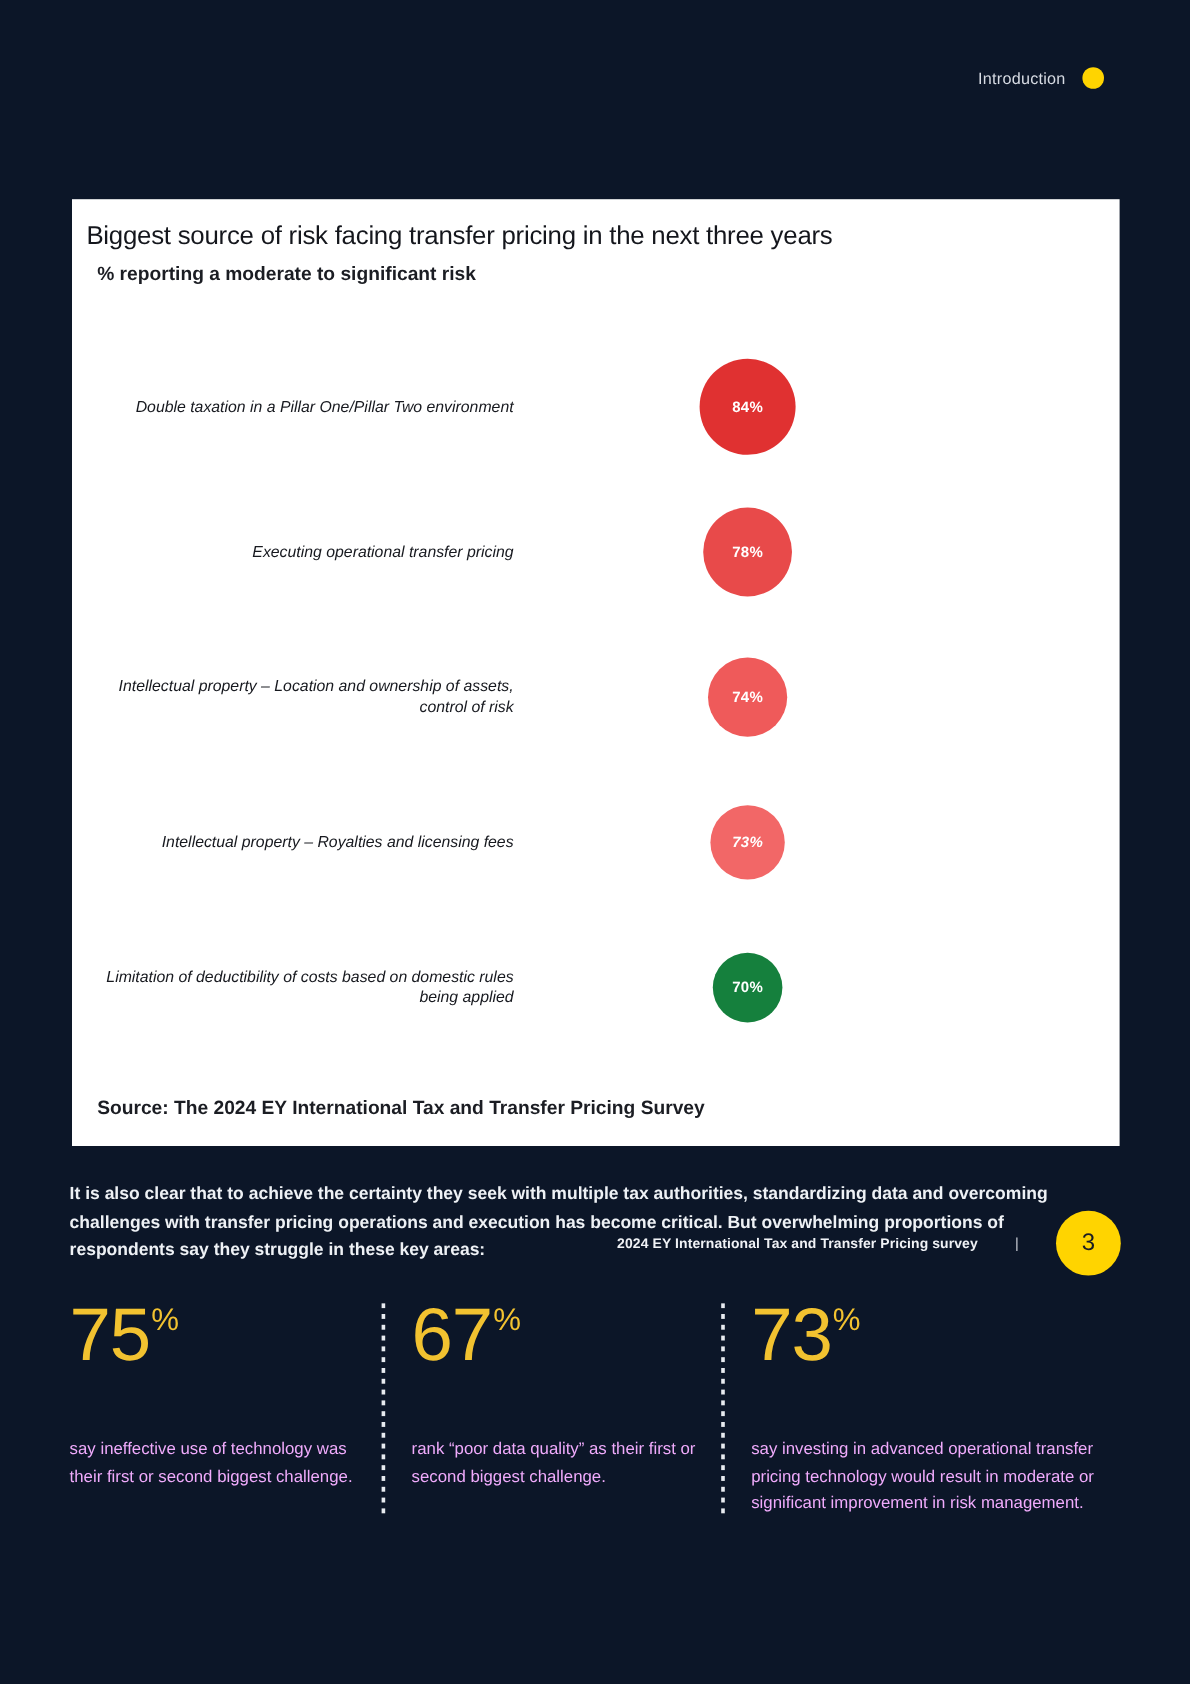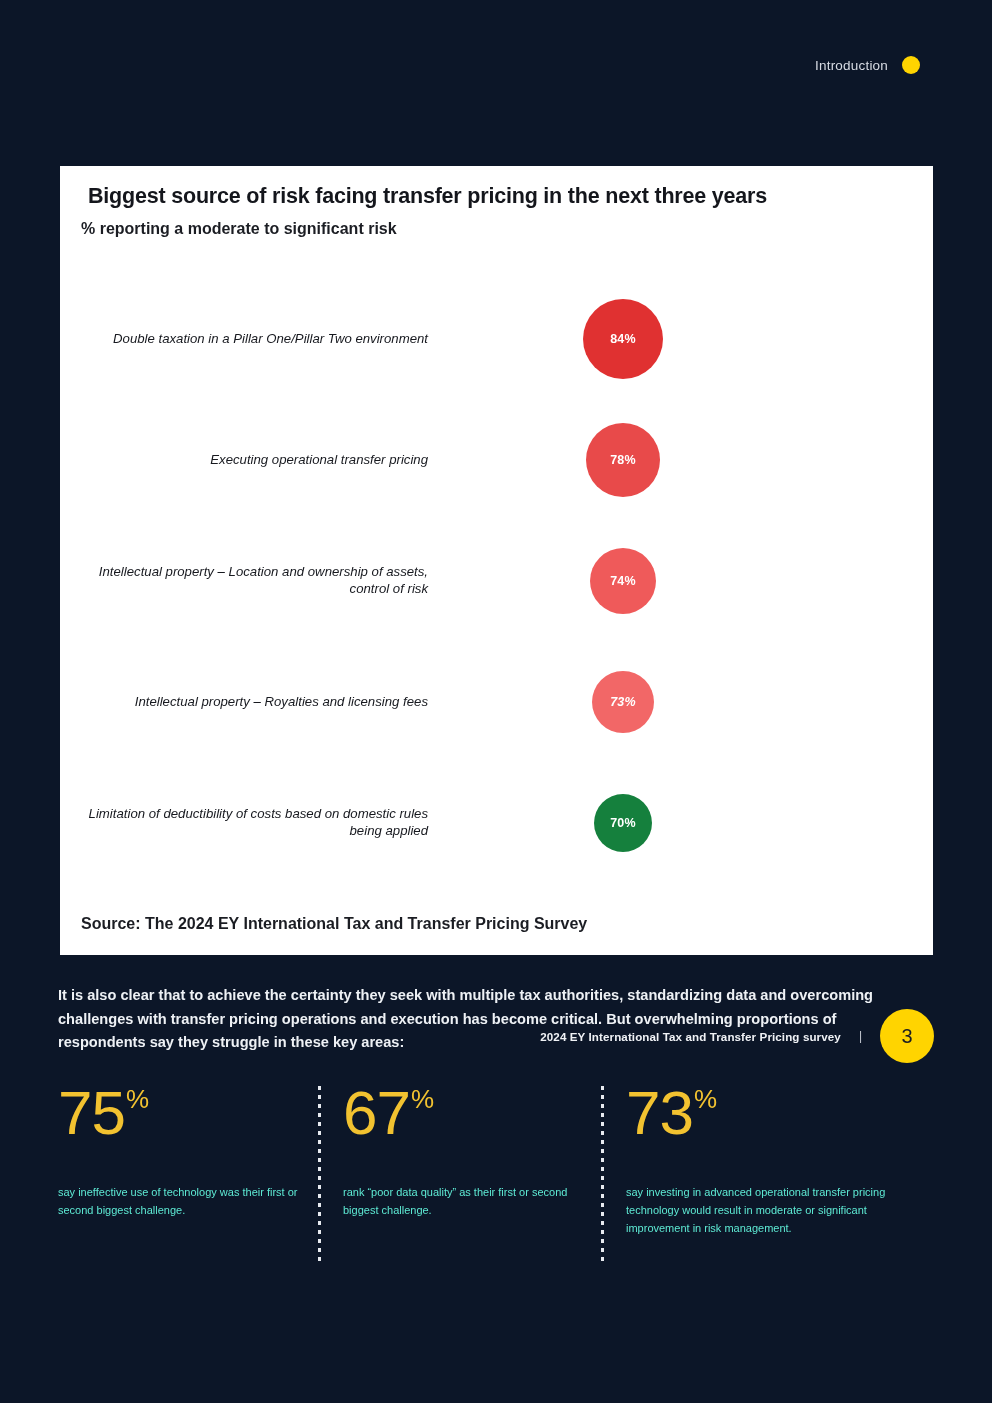--- a/index.html
+++ b/index.html
@@ -24,22 +24,22 @@
     background:#ffd400;
   }
 
   
   .card {
     position:absolute; left:60px; top:166px;
     width:873px; height:789px;
     background:#ffffff;
   }
   .card-title {
-    position:absolute; left:28px; top:18px;
-    font-size:21.5px; font-weight:700; color:#14161c;
+    position:absolute; left:12px; top:18px;
+    font-size:21.5px; font-weight:400; color:#14161c;
     letter-spacing:-.2px;
   }
   .card-subtitle {
     position:absolute; left:21px; top:54px;
     font-size:16px; font-weight:700; color:#1b1d23;
   }
 
   .chart { position:absolute; left:0; top:112px; width:873px; }
   .chart-row {
     position:relative; height:121px;
@@ -89,37 +89,37 @@
   .stat-number {
     font-size:62px; font-weight:400; color:#f2c230;
     line-height:1; letter-spacing:-1px;
     display:flex; align-items:flex-start;
   }
   .stat-pct {
     font-size:26px; line-height:1; margin-top:4px; margin-left:1px;
     color:#f2c230;
   }
   .stat-text {
-    margin-top:40px;
-    font-size:11px; line-height:1.62; color:#5eead4;
+    margin-top:52px;
+    font-size:14px; line-height:1.62; color:#f0abfc;
   }
 
   .divider {
     position:absolute; top:4px; width:4px; height:176px;
     background-image:linear-gradient(to bottom,#e8ebf0 50%, rgba(0,0,0,0) 0%);
     background-size:3px 9px;
     background-repeat:repeat-y;
   }
   .divider-1 { left:260px; }
   .divider-2 { left:543px; }
 
   
   .footer {
     position:absolute; bottom:40px; right:58px;
-    display:flex; align-items:center; gap:16px;
+    display:flex; align-items:center; gap:29px;
   }
   .footer-text {
     font-size:11.6px; font-weight:700; color:#f0f2f6;
     letter-spacing:.1px;
   }
   .footer-sep { font-size:12px; color:#c8ccd4; margin:0 2px; }
   .page-badge {
     width:54px; height:54px; border-radius:50%;
     background:#ffd400; color:#1b1d23;
     font-size:20px;

